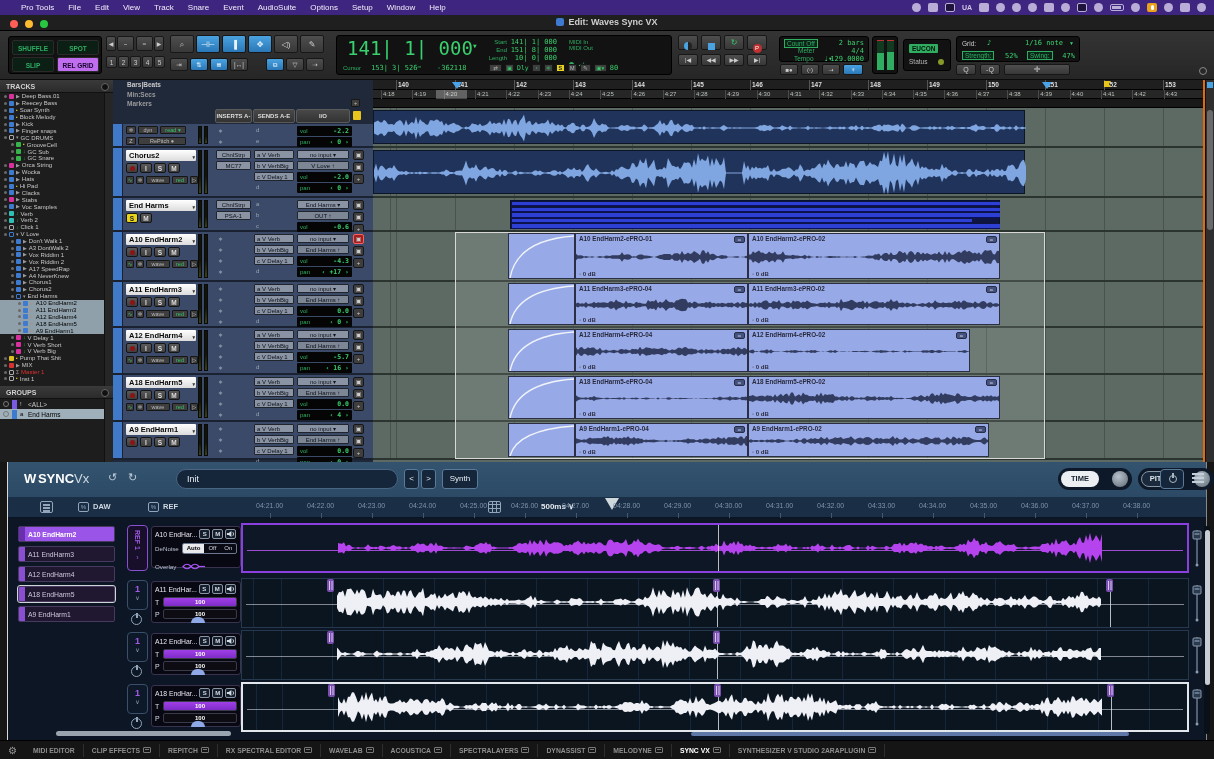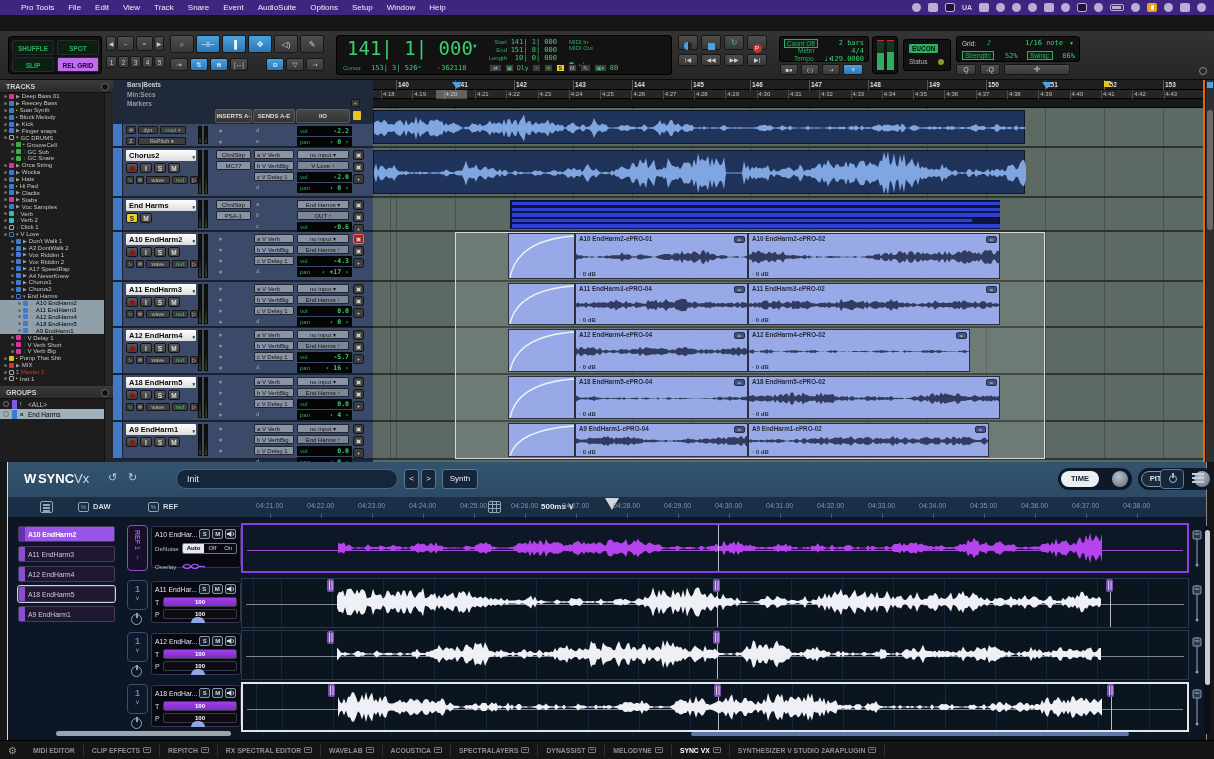--- a/index.html
+++ b/index.html
@@ -149,20 +149,26 @@
         <span class="sicon round"></span>
         <span class="sicon batt"></span>
         <span class="sicon round"></span>
         <span class="sicon mic"></span>
         <span class="sicon round"></span>
         <span class="sicon "></span>
         <span class="sicon round"></span>
       </span>
   </div>
 
+  <div id="titlebar">
+    <span class="tl" style="left:10px;background:#ff5f57;"></span>
+    <span class="tl" style="left:25px;background:#febc2e;"></span>
+    <span class="tl" style="left:40px;background:#28c840;"></span>
+    <div id="wtitle"><span class="appico"></span><span>Edit: Waves Sync VX</span></div>
+  </div>
 
   <div id="ptbar">
     <div class="tpanel" style="left:8px;top:5px;width:94px;height:38px;">
       <div class="emode" style="left:3px;top:3px;">SHUFFLE</div>
       <div class="emode" style="left:48px;top:3px;">SPOT</div>
       <div class="emode" style="left:3px;top:20px;">SLIP</div>
       <div class="emode active" style="left:48px;top:20px;">REL GRID</div>
     </div>
     <div id="zoomGroup" style="position: absolute; left: 106px; top: 5px; width: 58px; height: 38px;">
         <span class="tbtn" style="left: 0px; top: 0px; width: 10px; height: 15px; font-size: 6px; line-height: 14px;">◀</span>
@@ -267,21 +273,21 @@
     </div>
 
     <div class="tpanel" style="left:956px;top:5px;width:124px;height:26px;">
       <span class="glabel" style="position:absolute;left:5px;top:3px;color:#cfcfcf;">Grid:</span>
       <span class="gval" style="position:absolute;left:30px;top:2px;">♪</span>
       <span class="gval" style="position:absolute;right:16px;top:2px;">1/16 note</span>
       <span style="position:absolute;right:5px;top:3px;color:#3ad06e;font-size:5px;">▼</span>
       <span class="glabel" style="position:absolute;left:5px;top:14px;background:#0c2418;border:1px solid #2fae62;padding:0 2px;">Strength:</span>
       <span class="gval" style="position:absolute;left:48px;top:15px;">52%</span>
       <span class="glabel" style="position:absolute;left:70px;top:14px;background:#0c2418;border:1px solid #2fae62;padding:0 2px;">Swing:</span>
-      <span class="gval" style="position:absolute;right:4px;top:15px;">86%</span>
+      <span class="gval" style="position:absolute;right:4px;top:15px;">47%</span>
     </div>
     <div style="position:absolute;left:956px;top:33px;display:flex;gap:4px;">
       <span class="tbtn" style="position:static;width:20px;height:11px;font-size:7px;line-height:10px;">Q</span>
       <span class="tbtn" style="position:static;width:20px;height:11px;font-size:7px;line-height:10px;">-Q</span>
       <span class="tbtn" style="position:static;width:66px;height:11px;font-size:8px;line-height:10px;">✛</span>
     </div>
     <span style="position:absolute;left:1199px;top:36px;width:8px;height:8px;border:1px solid #888;border-radius:50%;"></span>
   </div>
 
   <div id="editArea">

